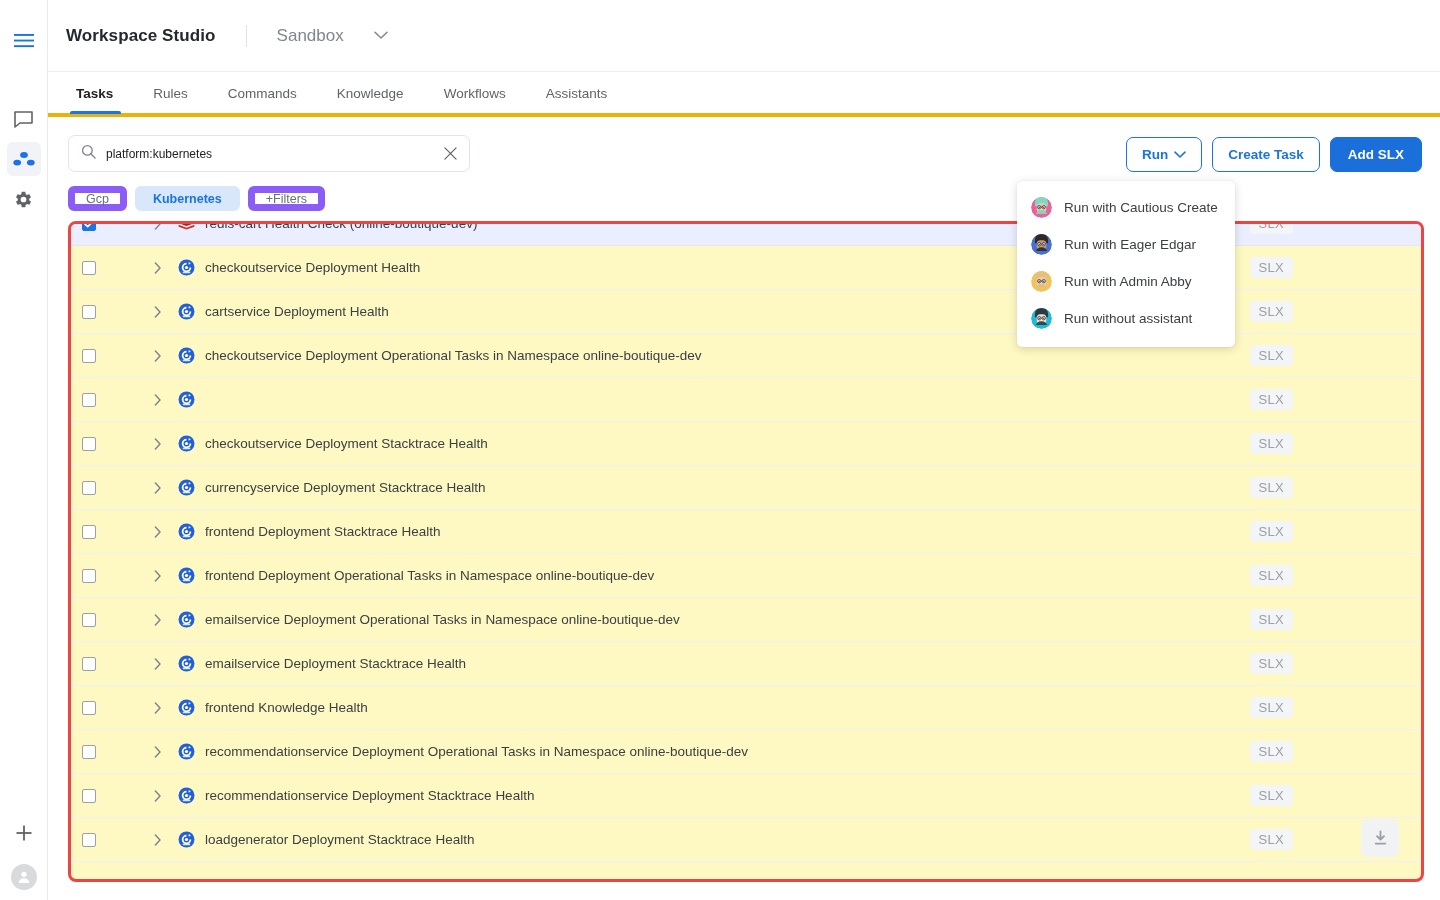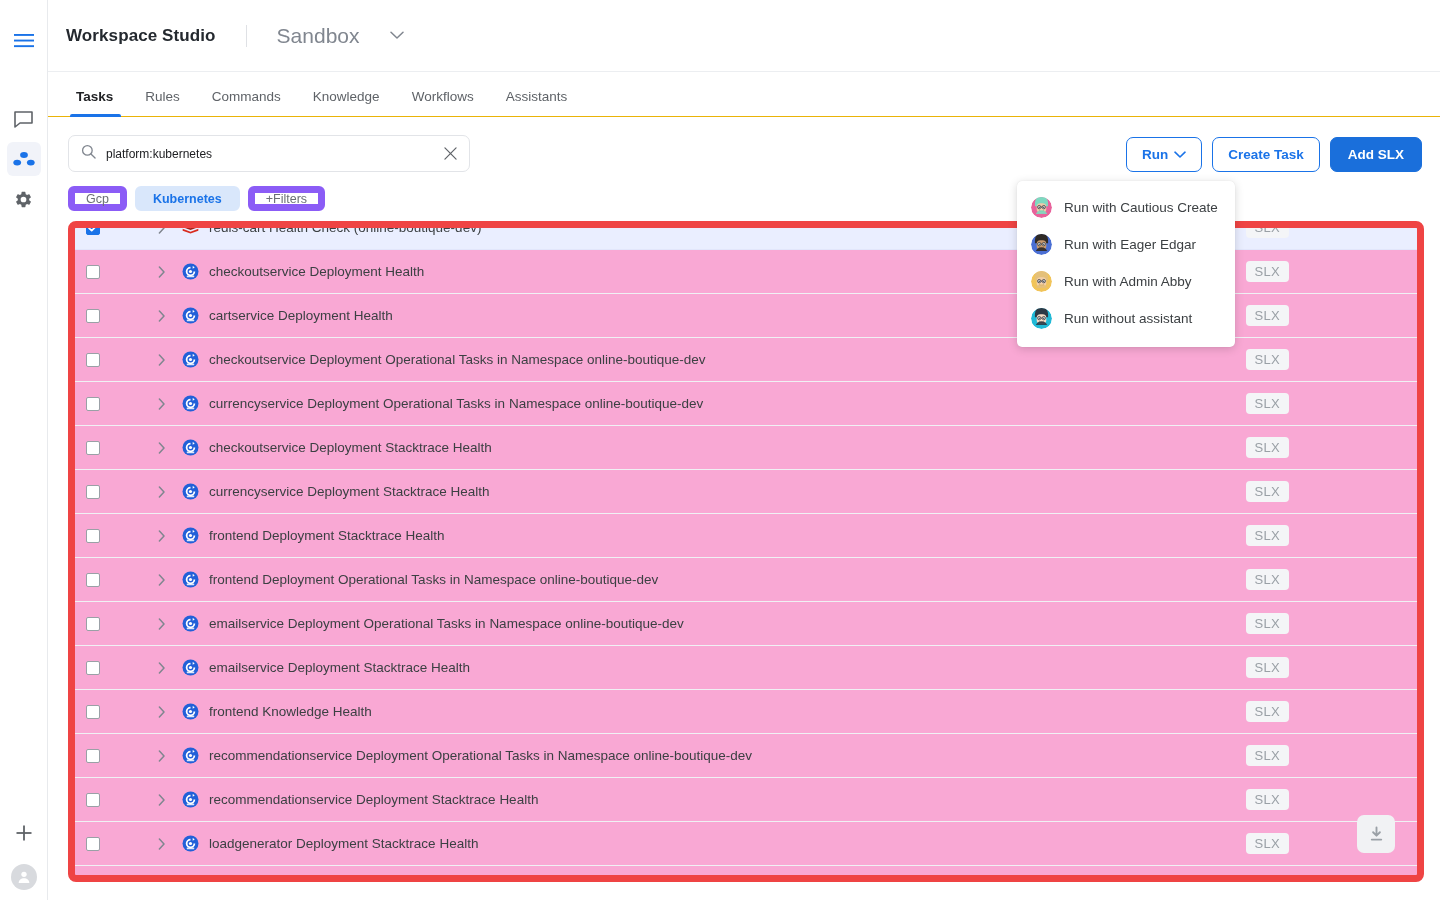--- a/index.html
+++ b/index.html
@@ -41,28 +41,28 @@
 
   .topbar {
     height: 72px; display: flex; align-items: center;
     padding: 0 0 0 18px;
     border-bottom: 1px solid #eceef1;
     margin-left: 0;
   }
   .topbar-inner { display:flex; align-items:center; gap:16px; padding-left: 0px;}
   .app-title { font-size: 17px; font-weight: 700; color: #24292f; letter-spacing: .1px; }
   .title-sep { width:1px; height:22px; background:#dfe1e5; margin: 0 14px; }
-  .env-name { font-size: 21px; color: #80868f; font-weight: 400; }
+  .env-name { font-size: 17px; color: #80868f; font-weight: 400; }
   .env-caret { margin-left: 14px; display:flex; align-items:center; cursor: pointer;}
 
   
   .tabs {
-    display: flex; align-items: flex-end; gap: 0px;
+    display: flex; align-items: flex-end; gap: 8px;
     padding: 0 0 0 18px;
-    border-bottom: 1px solid #eab308;
+    border-bottom: 4px solid #eab308;
     height: 45px;
     position: relative;
   }
   .tab {
     font-size: 13.5px; color: #5f6368;
     padding: 0 16px 12px 16px;
     cursor: pointer; position: relative; white-space: nowrap;
   }
   .tab:first-child { padding-left: 10px; }
   .tab.active { color: #202124; font-weight: 700; }
@@ -133,23 +133,23 @@
     font-size: 13.5px; color: #3c4043;
   }
   .dd-avatar {
     width: 21px; height: 21px; border-radius: 50%;
     flex: 0 0 21px; position: relative; overflow: hidden;
   }
 
   
   .card {
     margin: 10px 16px 18px 20px;
-    border: 7px solid #ef4444;
+    border: 3px solid #ef4444;
     border-radius: 8px;
-    background: #f9a8d4;
+    background: #fef9c3;
     flex: 1;
     overflow: hidden;
     position: relative;
   }
   .rows { position: absolute; left:0; right:0; top: -22px; }
   .row {
     display: flex; align-items: center;
     height: 44px;
     border-bottom: 1px solid #f0f1f4;
     padding-left: 11px;
@@ -385,21 +385,20 @@
             </div>
             <div class="tsk-icon">
               <svg width="17" height="17" viewBox="0 0 20 20">
                 <circle cx="10" cy="10" r="9.4" fill="#2260d8"></circle>
                 <path d="M10 4.4a5.6 5.6 0 105.6 5.6h-2.1a3.5 3.5 0 11-3.5-3.5z" fill="#ffffff"></path>
                 <path d="M12.6 3.6l2.4 1.5-2.4 1.6z" fill="#ffffff"></path>
                 <circle cx="10" cy="10" r="1.9" fill="#ffffff"></circle>
                 <rect x="5.6" y="14.6" width="8.8" height="2.2" rx="0.5" fill="#ffffff" opacity="0.85"></rect>
               </svg>
             </div>
-            <div class="tsk-name">currencyservice Deployment Operational Tasks in Namespace online-boutique-dev</div>
             <div class="slx">SLX</div>
           </div>
           <div class="row">
             <div class="cb"></div>
             <div class="chev">
               <svg width="8" height="12" viewBox="0 0 8 12">
                 <path d="M1.4 1L6 6l-4.6 5" fill="none" stroke="#80868f" stroke-width="1.5" stroke-linecap="round" stroke-linejoin="round"></path>
               </svg>
             </div>
             <div class="tsk-icon">

